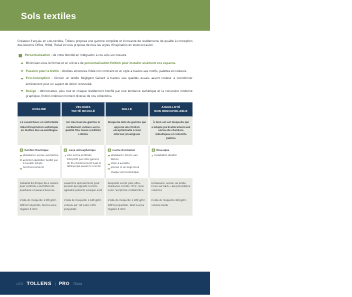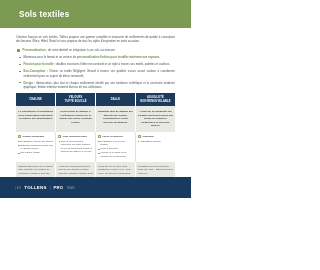--- a/index.html
+++ b/index.html
@@ -2,21 +2,21 @@
 <html lang="fr"><head>
 <meta charset="utf-8">
 <style>
   * { box-sizing: border-box; margin: 0; padding: 0; }
   html, body {
     width: 191px; height: 270px;
     background: #ffffff;
     font-family: "Liberation Sans", sans-serif;
     overflow: hidden;
   }
-  .page { position: relative; width: 191px; height: 198px; background: #fff; }
+  .page { position: relative; width: 191px; height: 268px; background: #fff; }
 
   
   .header-band {
     height: 28px;
     background: #7d9a52;
     display: flex; align-items: center;
   }
   .header-title {
     color: #ffffff;
     font-size: 8.2px;

